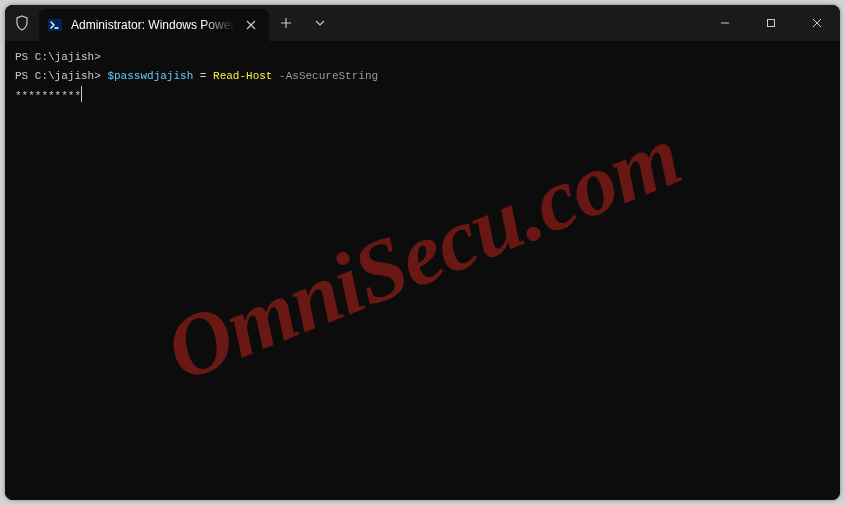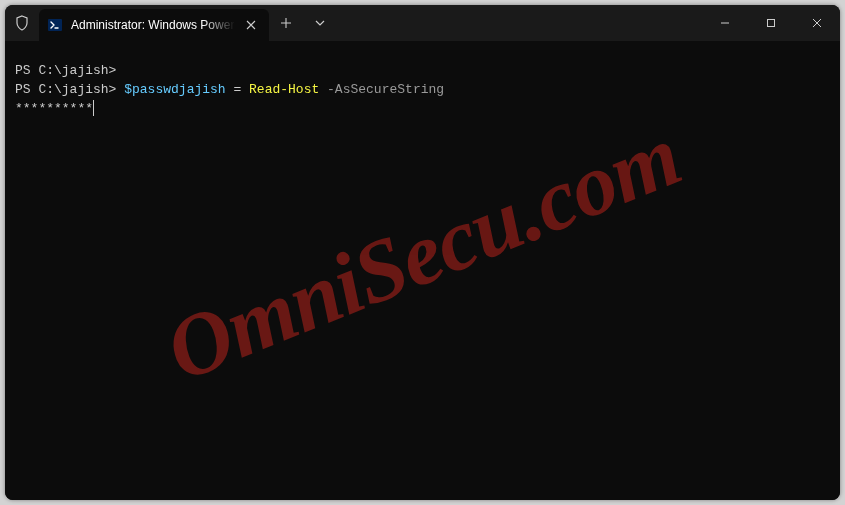--- a/index.html
+++ b/index.html
@@ -108,23 +108,23 @@
       color: #cccccc;
       cursor: pointer;
     }
     .terminal {
       position: absolute;
       top: 36px;
       left: 0;
       right: 0;
       bottom: 0;
       background: #0c0c0c;
-      padding: 20px 10px;
+      padding: 7px 10px;
       font-family: Consolas, 'Courier New', monospace;
-      font-size: 13px;
+      font-size: 11px;
       line-height: 19px;
       color: #cccccc;
       white-space: pre;
     }
     .ps-prompt { color: #cccccc; }
     .ps-var { color: #66ccff; }
     .ps-eq { color: #cccccc; }
     .ps-cmd { color: #f5f543; }
     .ps-param { color: #9a9a9a; }
     .ps-mask { color: #cccccc; }

